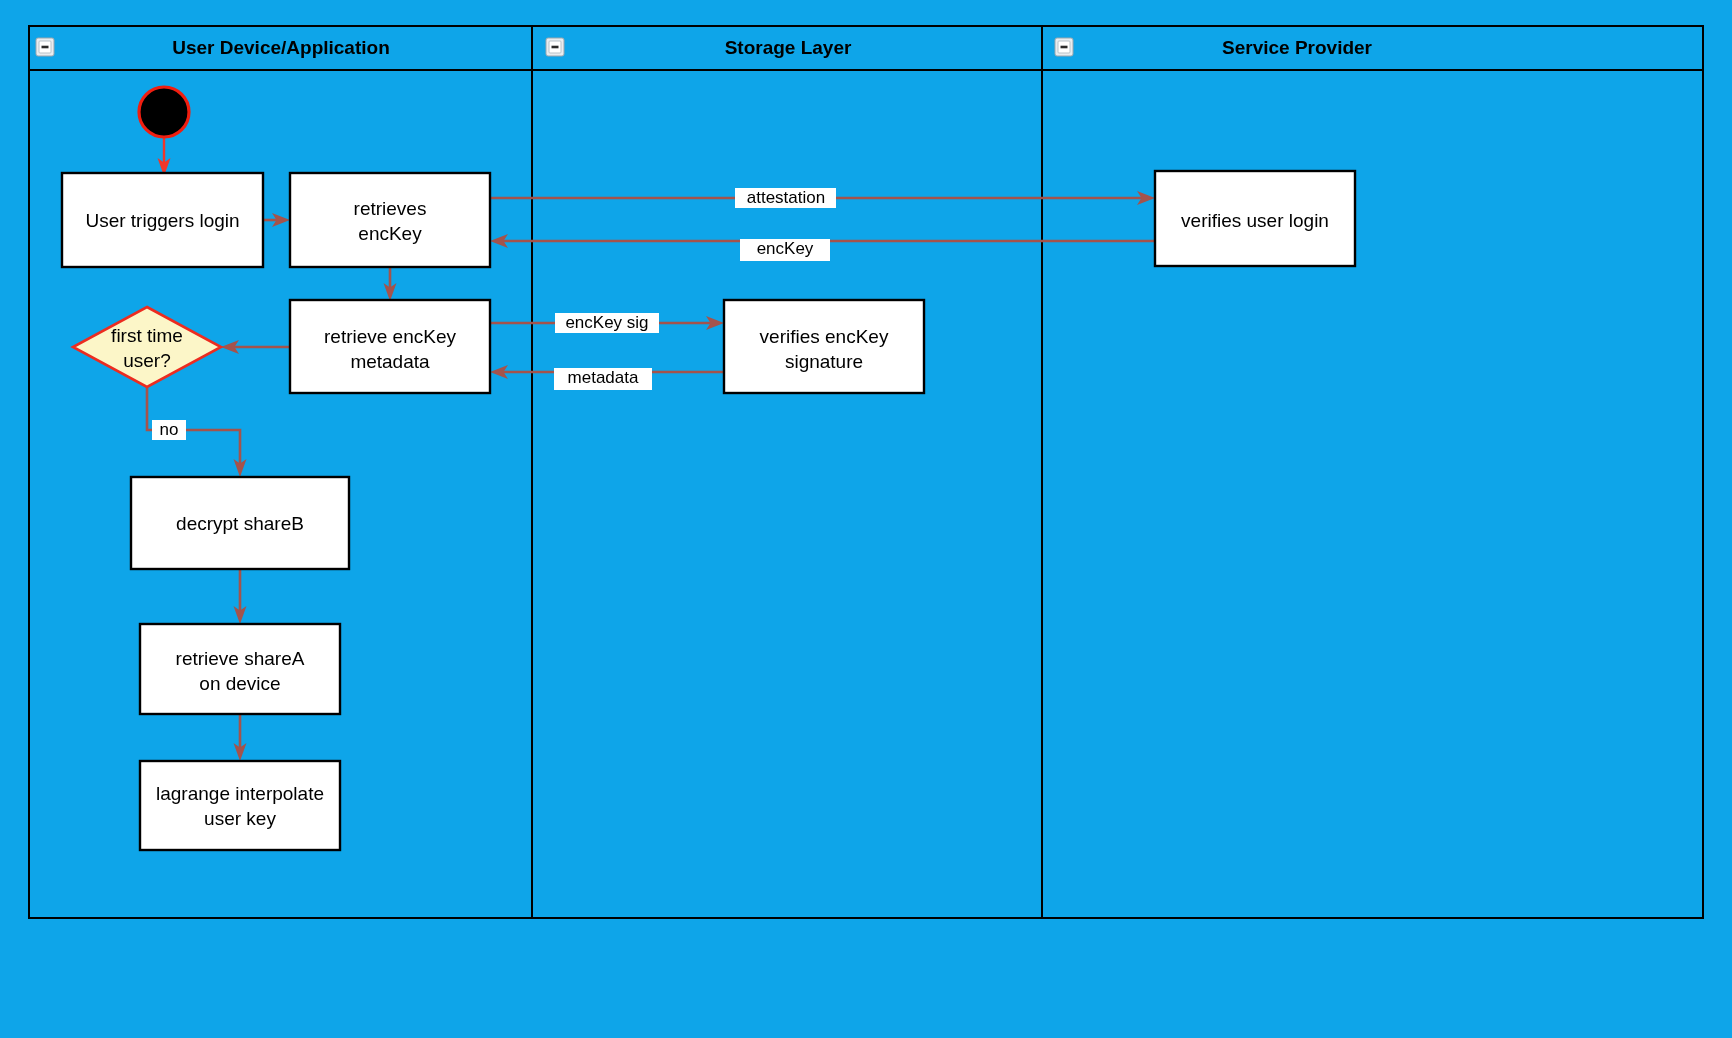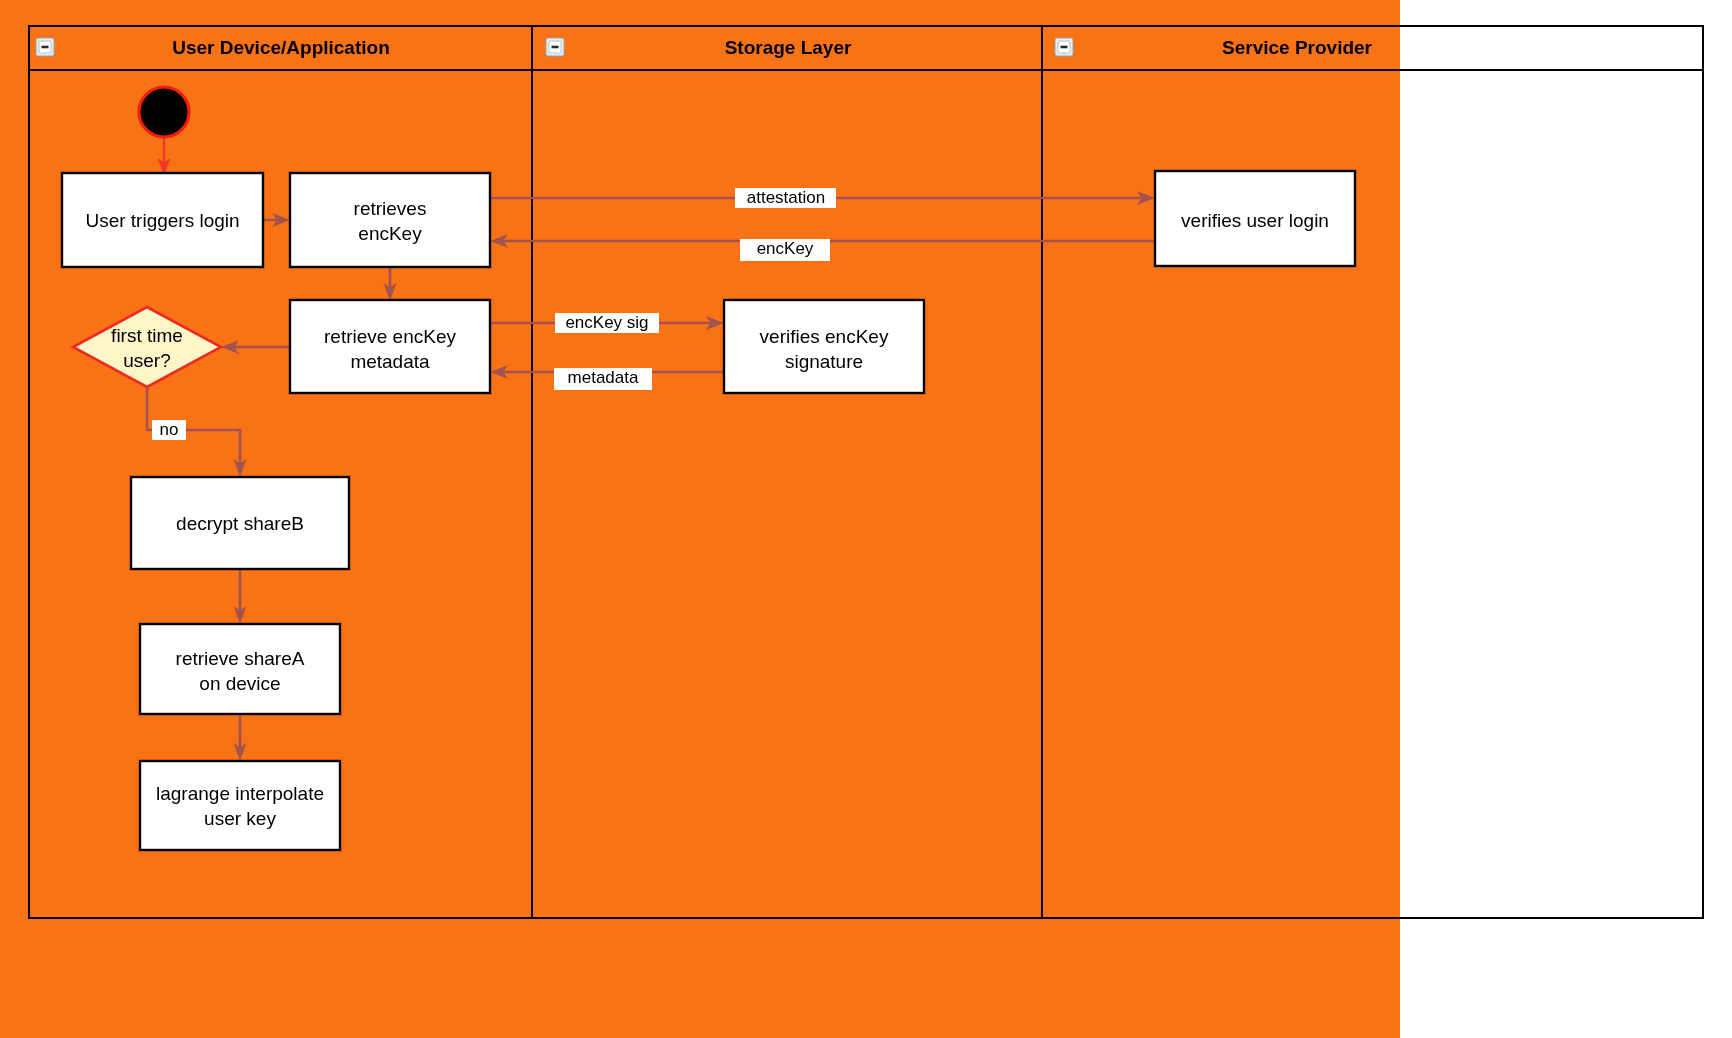--- a/index.html
+++ b/index.html
@@ -8,23 +8,23 @@
     background: #ffffff;
   }
   body {
     width: 1732px;
     height: 1038px;
     font-family: "Liberation Sans", sans-serif;
     overflow: hidden;
   }
   #canvas {
     position: relative;
-    width: 1400px;
+    width: 1732px;
     height: 1038px;
-    background: #f97316;
+    background: #0ea5e9;
   }
   svg.layer {
     position: absolute;
     top: 0;
     left: 0;
     width: 1732px;
     height: 1038px;
   }
   
   .lane-frame {

